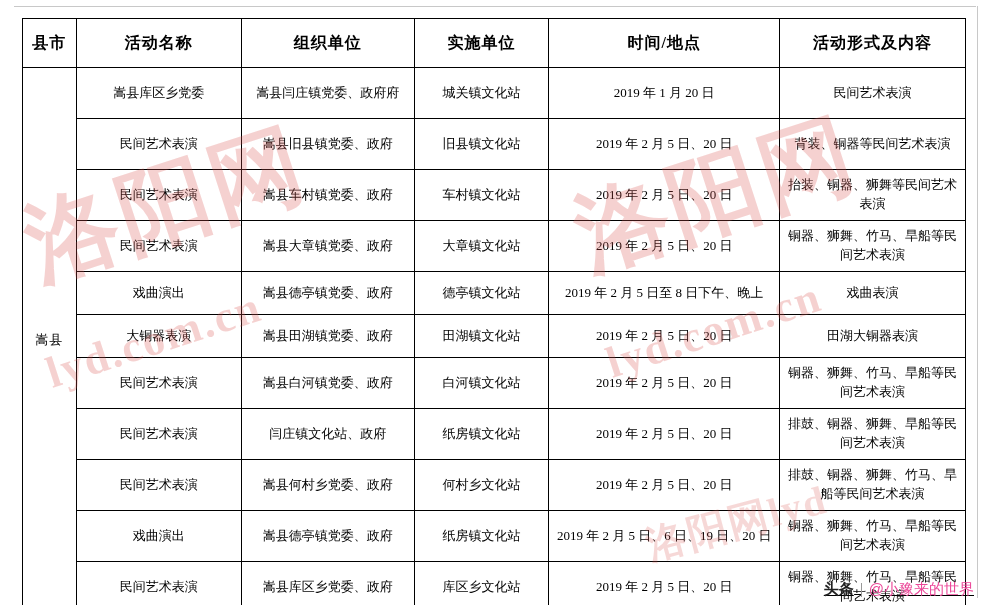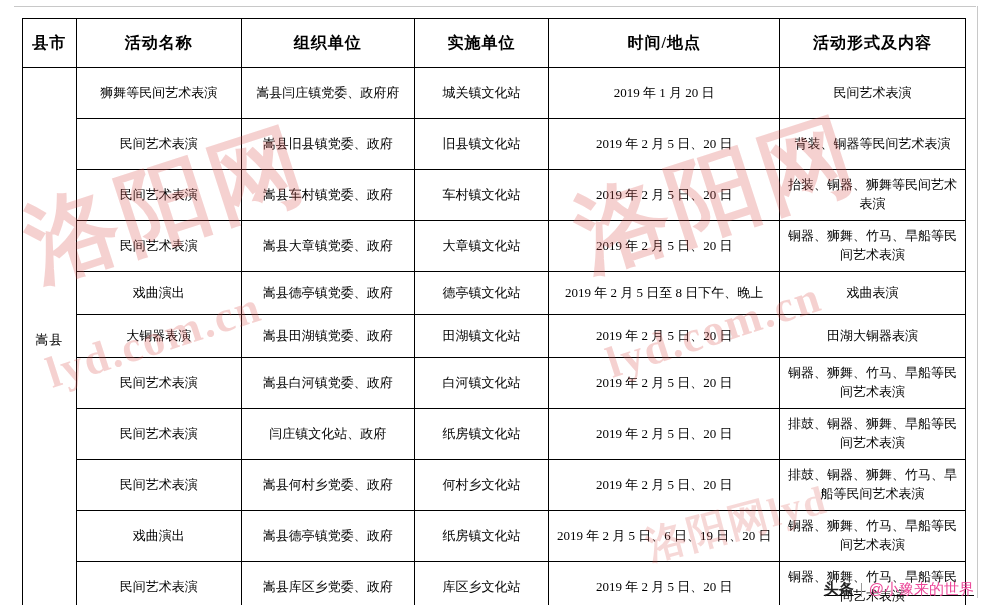--- a/index.html
+++ b/index.html
@@ -179,21 +179,21 @@
         <th>活动名称</th>
         <th>组织单位</th>
         <th>实施单位</th>
         <th>时间/地点</th>
         <th>活动形式及内容</th>
       </tr>
     </thead>
     <tbody>
       <tr class="row-tall">
         <td class="region-cell" rowspan="11">嵩县</td>
-        <td>狮舞等民间艺术表演</td>
+        <td>嵩县库区乡党委</td>
         <td>嵩县闫庄镇党委、政府府</td>
         <td>城关镇文化站</td>
         <td class="time-cell">2019 年 1 月 20 日</td>
         <td class="form-cell">民间艺术表演</td>
       </tr>
       <tr class="row-tall">
         <td>民间艺术表演</td>
         <td>嵩县旧县镇党委、政府</td>
         <td>旧县镇文化站</td>
         <td class="time-cell">2019 年 2 月 5 日、20 日</td>

